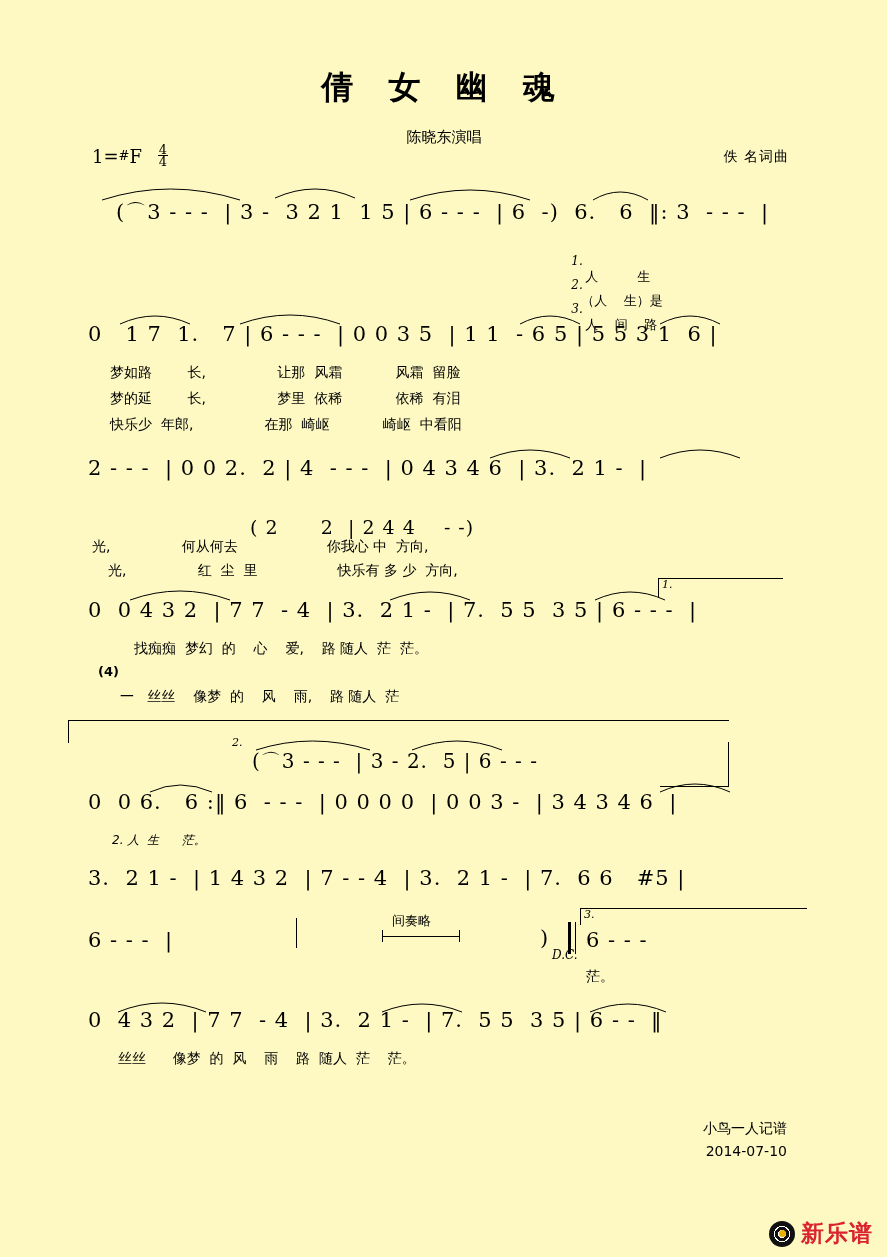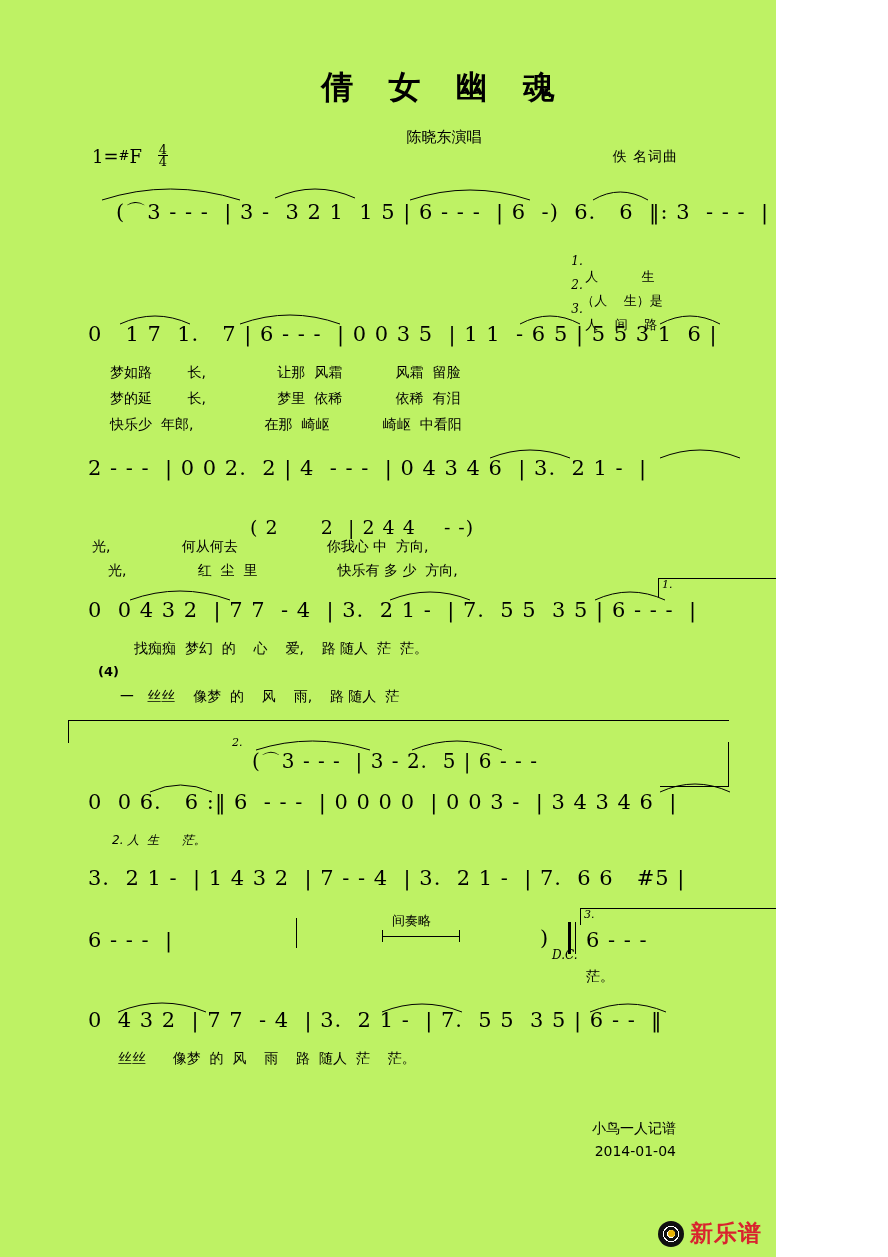--- a/index.html
+++ b/index.html
@@ -6,24 +6,24 @@
     margin: 0;
     padding: 0;
     background: #ffffff;
   }
   body {
     font-family: "Liberation Serif", serif;
     color: #000;
   }
   #sheet {
     position: relative;
-    width: 776px;
+    width: 887px;
     height: 1257px;
     overflow: hidden;
-    background: #bef264;
+    background: #fef9c3;
   }
   .title {
     position: absolute;
     top: 66px;
     left: 0;
     width: 888px;
     text-align: center;
     font-family: "DejaVu Serif", serif;
     font-size: 32px;
     font-weight: bold;
@@ -174,21 +174,21 @@
 
   <svg class="slur" style="top:178px; left:100px;" width="700" height="26">
     <path d="M2,22 Q70,0 140,22" fill="none" stroke="#000" stroke-width="1"></path>
     <path d="M175,20 Q215,2 255,20" fill="none" stroke="#000" stroke-width="1"></path>
     <path d="M310,22 Q370,2 430,22" fill="none" stroke="#000" stroke-width="1"></path>
     <path d="M493,22 Q520,6 548,22" fill="none" stroke="#000" stroke-width="1"></path>
   </svg>
 
   <div class="marker" style="top:240px; left:556px;">
     <span>1.</span>
-    <span style="margin-left:14px; font-style:normal; font-family:Liberation Sans, sans-serif; font-size:13px;">人            生</span>
+    <span style="margin-left:14px; font-style:normal; font-family:Liberation Serif, serif; font-size:13px;">人            生</span>
   </div>
   <div class="marker" style="top:264px; left:556px;">
     <span>2.</span>
     <span style="margin-left:10px; font-style:normal; font-family:'DejaVu Sans',sans-serif; font-size:13px;">（人    生）是</span>
   </div>
   <div class="marker" style="top:288px; left:556px;">
     <span>3.</span>
     <span style="margin-left:14px; font-style:normal; font-family:'DejaVu Sans',sans-serif; font-size:13px;">人    间    路</span>
   </div>
 
@@ -261,20 +261,20 @@
 
   <div class="notes" style="top:1008px; left:88px;">0  4 3 2  | 7 7  - 4  | 3.  2 1 -  | 7.  5 5  3 5 | 6 - -  ‖</div>
   <svg class="slur" style="top:992px; left:100px;" width="700" height="24">
     <path d="M18,20 Q62,2 106,20" fill="none" stroke="#000" stroke-width="1"></path>
     <path d="M282,20 Q322,4 362,20" fill="none" stroke="#000" stroke-width="1"></path>
     <path d="M490,20 Q528,4 566,20" fill="none" stroke="#000" stroke-width="1"></path>
   </svg>
   <div class="lyric" style="top:1050px; left:118px;">丝丝      像梦  的  风    雨    路  随人  茫    茫。</div>
 
   <div class="footer-credit" style="top:1120px;">小鸟一人记谱</div>
-  <div class="footer-credit" style="top:1143px;">2014-01-04</div>
+  <div class="footer-credit" style="top:1143px;">2014-07-10</div>
 
   <div class="logo">
     <span class="disc"></span>
     <span class="brand">新乐谱</span>
   </div>
 
 </div>
 
 </body></html>

